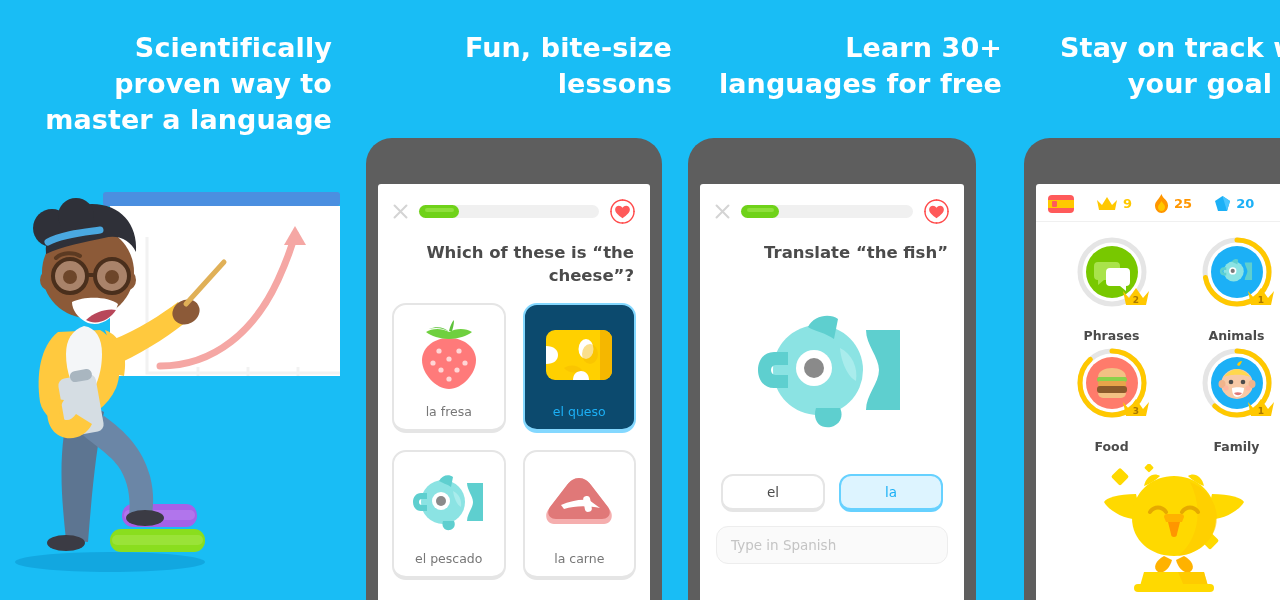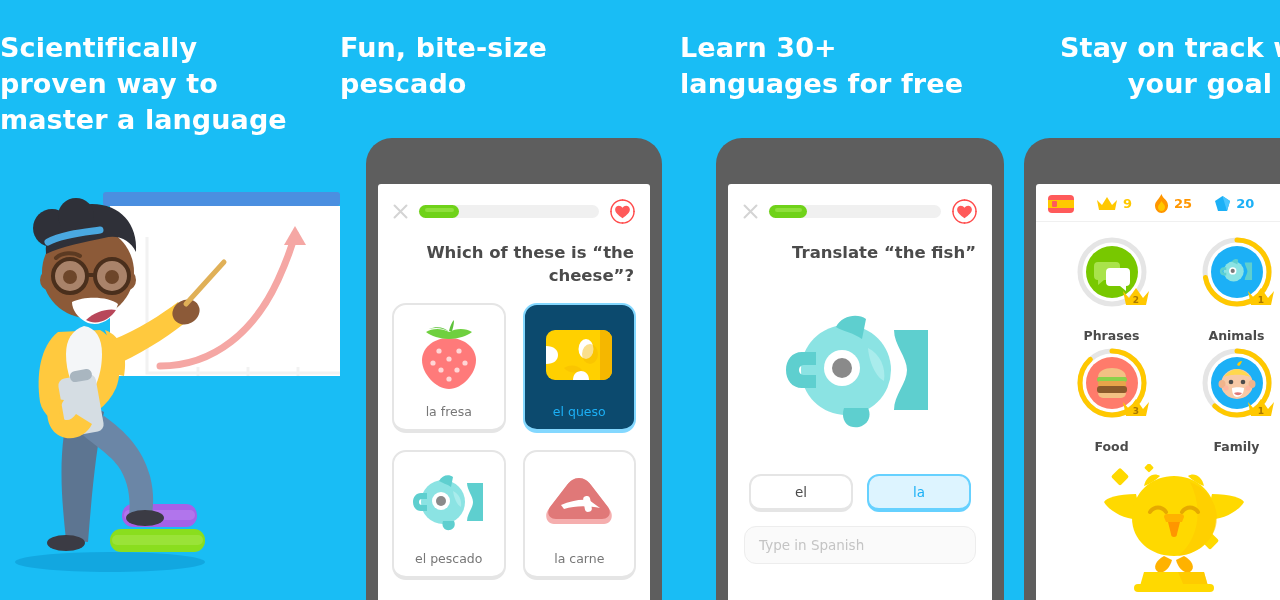--- a/index.html
+++ b/index.html
@@ -13,21 +13,21 @@
 
   
   .panel{position:absolute;top:0;height:600px;}
   .p1{left:0;width:340px;}
   .p2{left:340px;width:340px;}
   .p3{left:680px;width:330px;}
   .p4{left:1010px;width:270px;}
 
   .headline{
     position:absolute;top:30px;left:0;right:8px;
-    text-align:left;color:#ffffff;
+    text-align:right;color:#ffffff;
     font-weight:bold;font-size:27px;line-height:36px;
     letter-spacing:.1px;
     white-space:pre-line;
   }
   .p4 .headline{text-align:center;left:40px;width:300px;right:auto;}
 
   
   .phone{
     position:absolute;background:#5e5e5e;
     border-radius:26px 26px 0 0;
@@ -166,21 +166,21 @@
       <circle cx="112" cy="97" r="7" fill="#6d462a"></circle>
       <path d="M56 78 C62 72 74 72 80 76" stroke="#5c3a22" stroke-width="4" fill="none" stroke-linecap="round"></path>
 
       <path d="M72 122 C84 116 108 116 118 124 C114 140 98 148 86 142 C78 138 72 130 72 122 Z" fill="#ffffff"></path>
       <path d="M86 140 C96 146 110 140 116 130 C108 128 94 132 86 140 Z" fill="#b8475a"></path>
     </svg>
   </div>
 
   <div class="panel p2">
     <div class="headline">Fun, bite-size
-pescado</div>
+lessons</div>
 
     <div class="phone" style="left:26px;top:138px;width:296px;height:462px;">
       <div class="screen">
 
         <div class="lesson-top">
           <svg class="x-icon" viewBox="0 0 20 20">
             <path d="M3 3 L17 17 M17 3 L3 17" stroke="#d4d4d4" stroke-width="2.4" stroke-linecap="round"></path>
           </svg>
           <div class="progress">
             <div class="progress-fill" id="p2fill" style="width: 22%;"></div>
@@ -267,21 +267,21 @@
         </div>
 
       </div>
     </div>
   </div>
 
   <div class="panel p3">
     <div class="headline">Learn 30+
 languages for free</div>
 
-    <div class="phone" style="left:36px;top:138px;width:288px;height:462px;">
+    <div class="phone" style="left:8px;top:138px;width:288px;height:462px;">
       <div class="screen">
 
         <div class="lesson-top">
           <svg class="x-icon" viewBox="0 0 20 20">
             <path d="M3 3 L17 17 M17 3 L3 17" stroke="#d4d4d4" stroke-width="2.4" stroke-linecap="round"></path>
           </svg>
           <div class="progress">
             <div class="progress-fill" id="p3fill" style="width: 22%;"></div>
           </div>
           <svg class="heart" viewBox="0 0 30 30">

